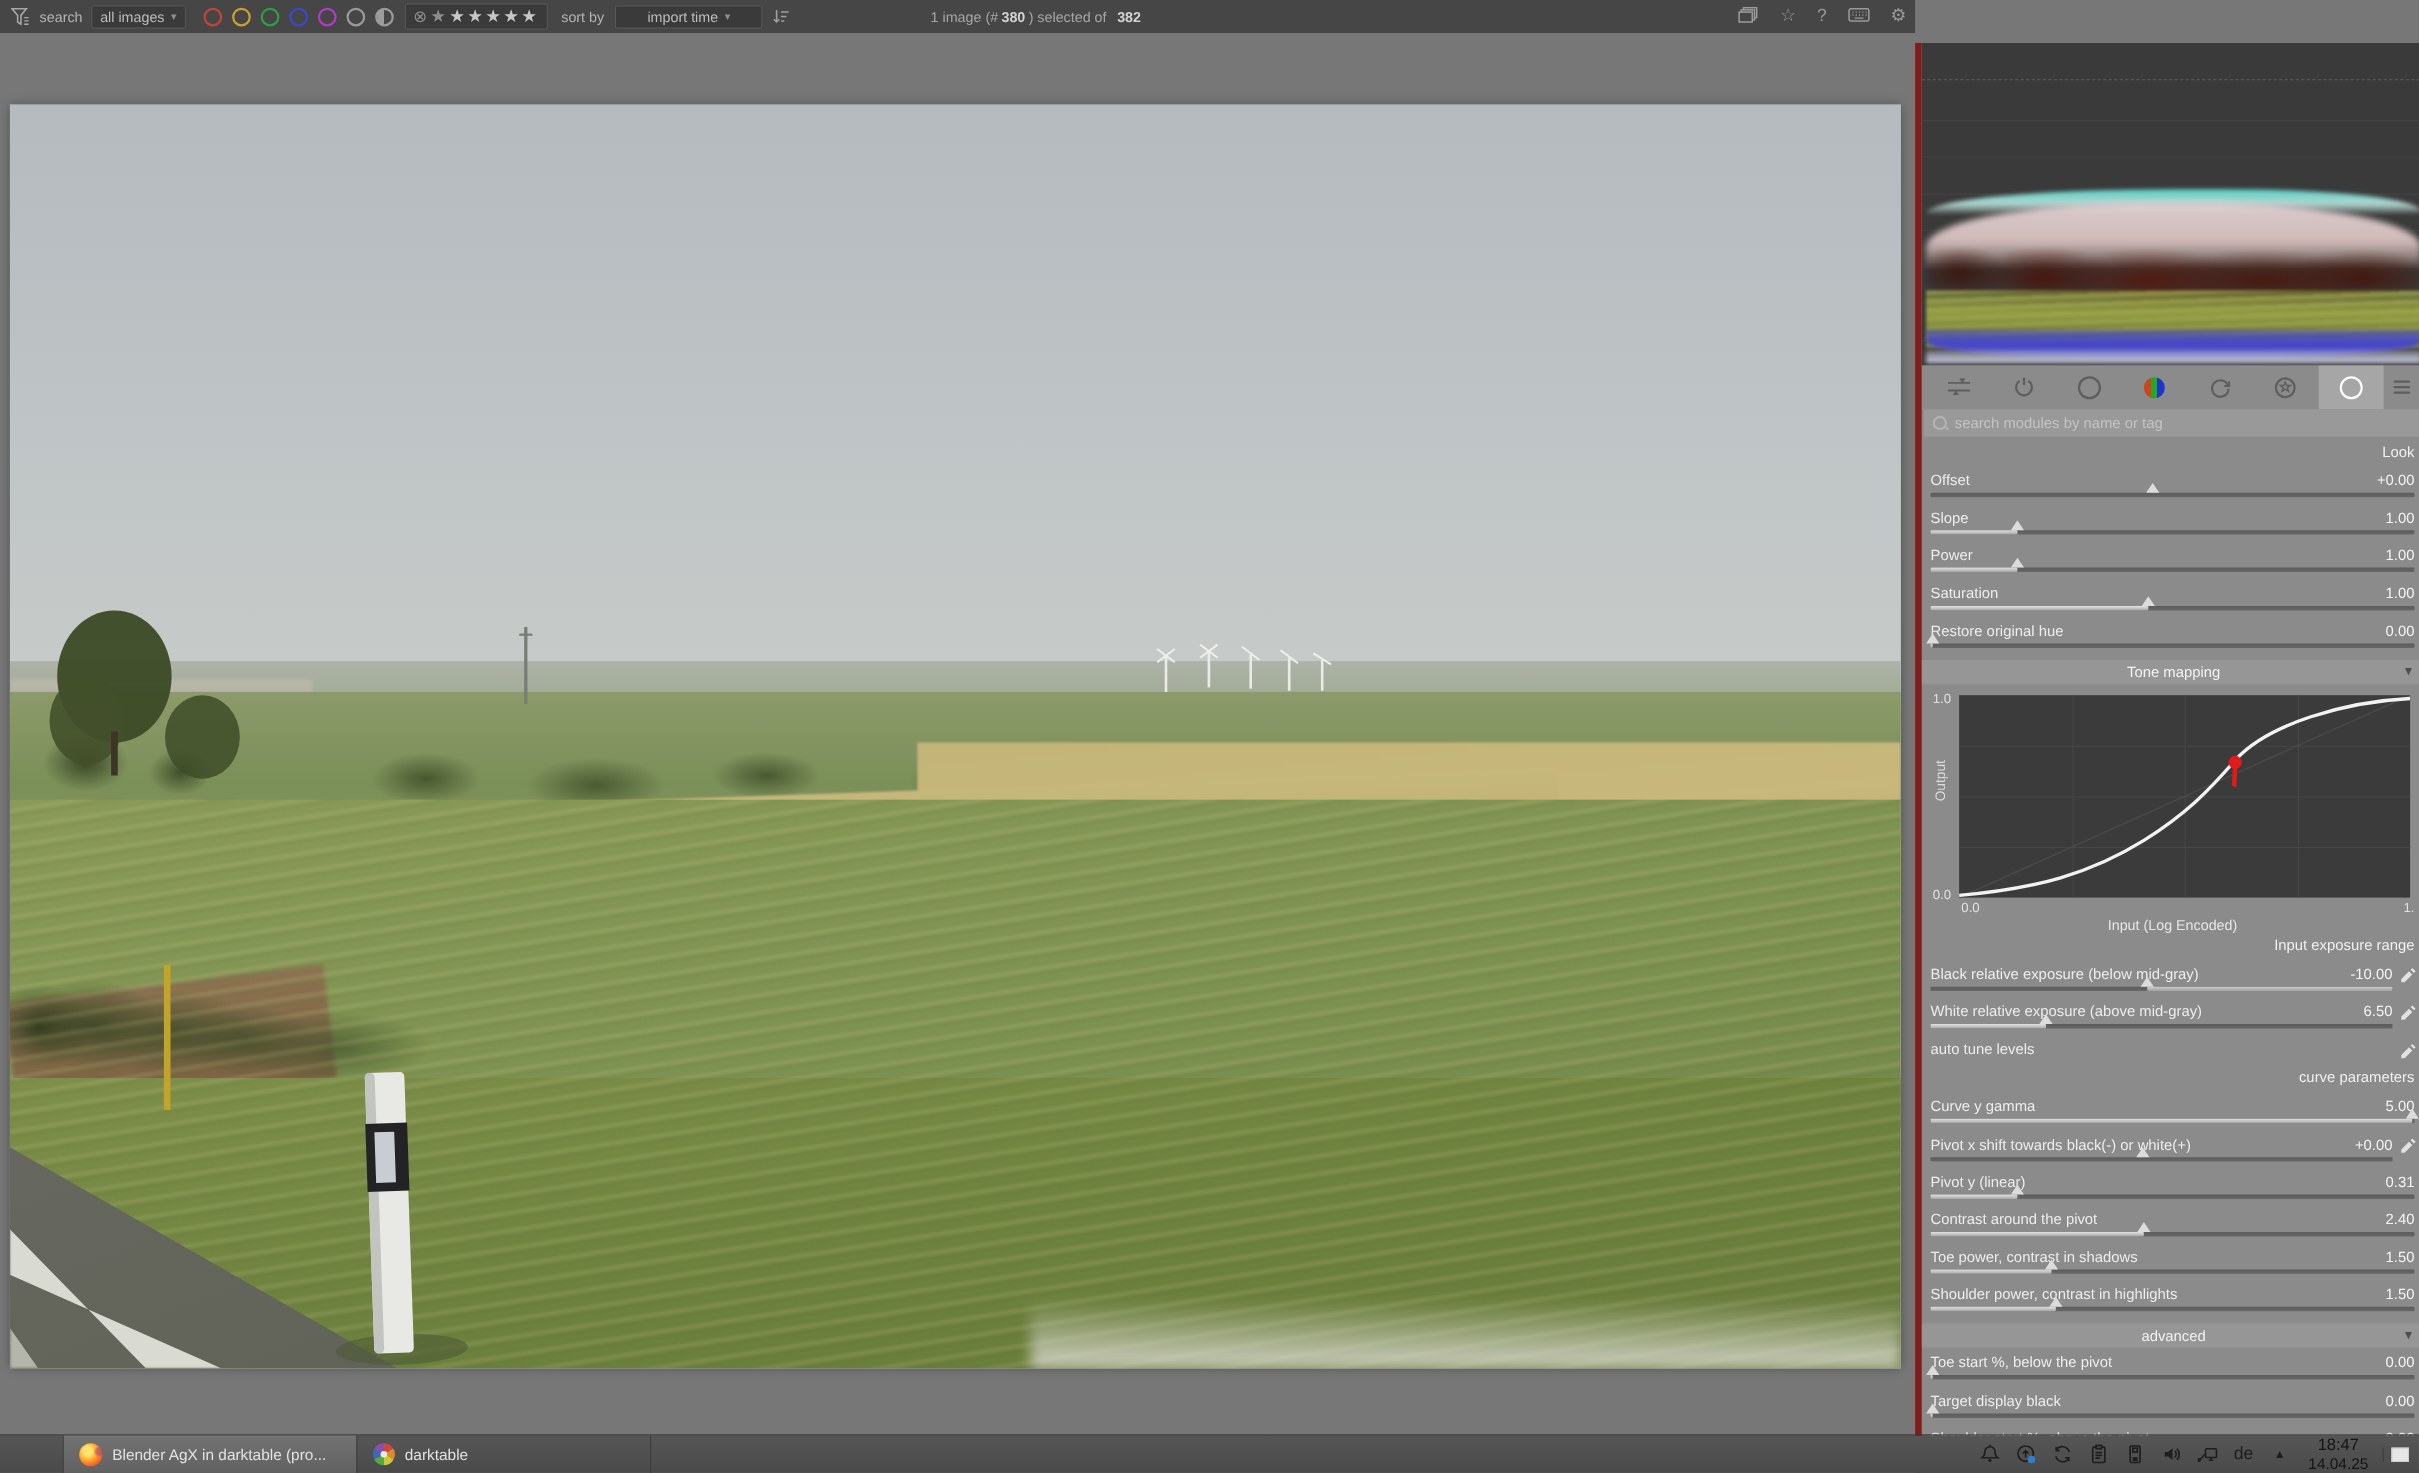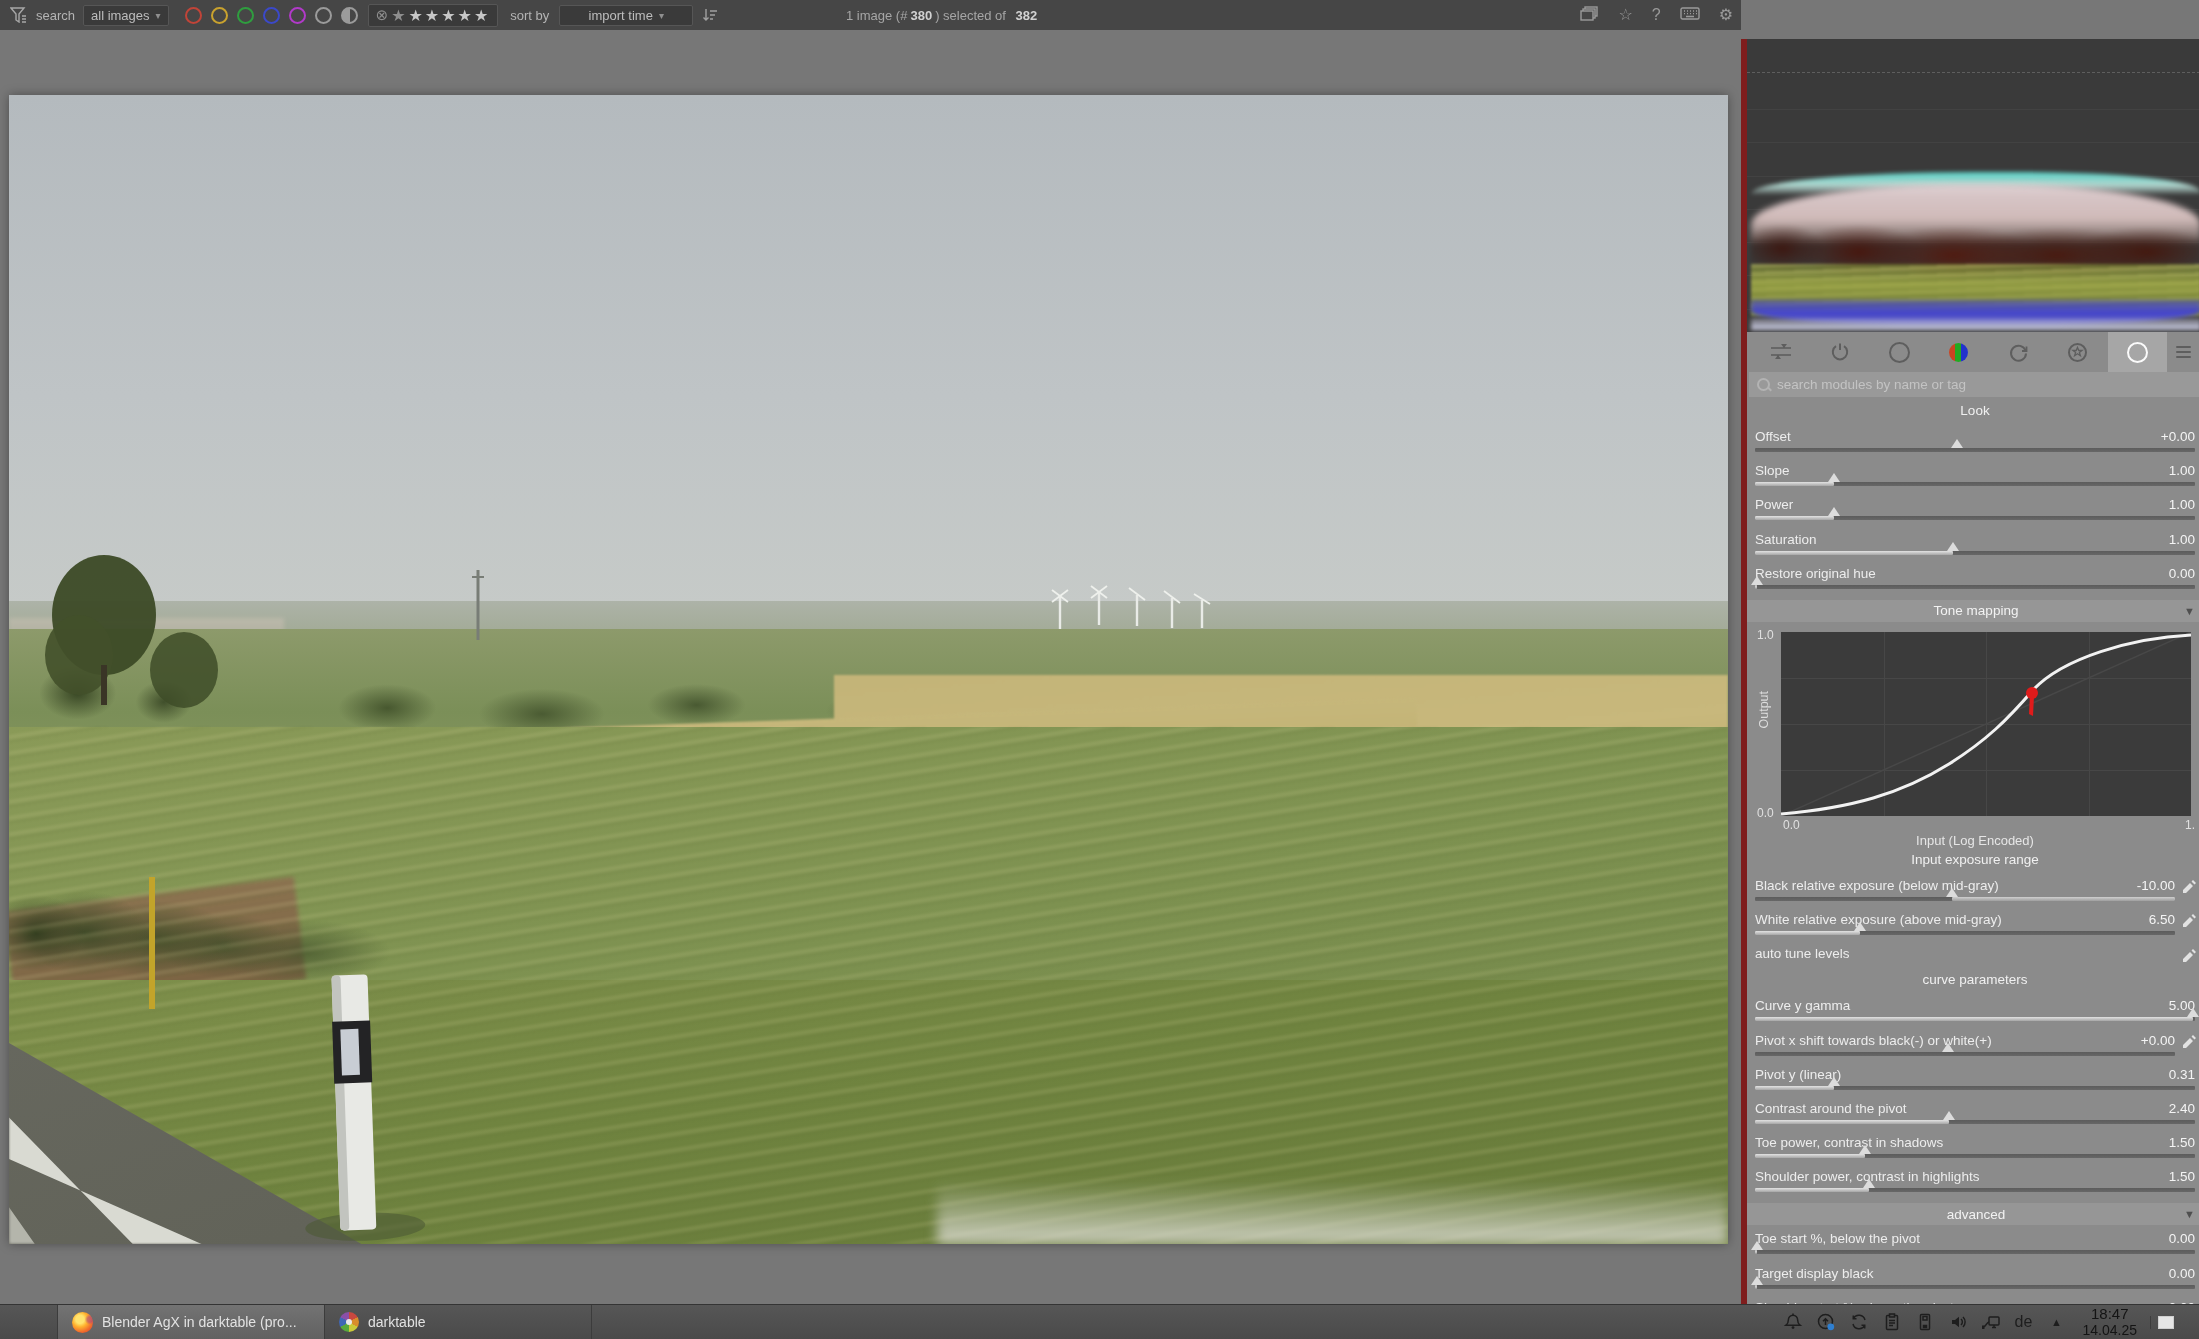--- a/index.html
+++ b/index.html
@@ -131,21 +131,21 @@
   .pwr:before{content:"";position:absolute;left:50%;top:-2px;width:2px;height:7px;background:#d6d6d6;margin-left:-1px;}
   .mcircle{width:11px;height:11px;border-radius:50%;border:2px solid #8a8a8a;}
   .mtitle{color:#e6e6e6;font-size:14px;}
   .mh-right{margin-left:auto;display:flex;align-items:center;gap:12px;color:#9d9d9d;}
   .ic-copy{position:relative;width:13px;height:11px;border:2px solid #9d9d9d;border-radius:1px;}
   .ic-copy:after{content:"";position:absolute;left:-5px;top:2px;width:13px;height:11px;border:2px solid #9d9d9d;border-radius:1px;background:#4c4c4c;}
   .ic-reset{width:13px;height:13px;border-radius:50%;border:2px solid #9d9d9d;position:relative;}
   .ic-reset:after{content:"";position:absolute;left:50%;top:2px;bottom:2px;width:2px;margin-left:-1px;background:#9d9d9d;transform:rotate(18deg);}
   .burger2 i{width:14px;height:2px;background:#9d9d9d;}
   .mbody{padding:2px 10px 0 8px;}
-  .sechead{height:20px;text-align:center;color:#f0f0f0;margin:4px 0 6px;}
+  .sechead{height:20px;text-align:right;color:#f0f0f0;margin:4px 0 6px;}
   .band{position:relative;height:22px;background:#969696;margin:6px -10px 6px -8px;
         display:flex;align-items:center;justify-content:center;color:#f2f2f2;}
   .band .tri{position:absolute;right:10px;color:#4f4f4f;font-size:11px;}
   .srow{position:relative;margin-bottom:11.2px;}
   .srow-top{display:flex;justify-content:space-between;align-items:baseline;height:18px;}
   .slabel{color:#ededed;}
   .svalue{color:#f4f4f4;}
   .track{position:relative;height:4px;background:linear-gradient(180deg,#5c5c5c,#676767);border-radius:1px;margin-top:1px;}
   .fill{position:absolute;left:0;top:0;bottom:0;background:linear-gradient(180deg,#e2e2e2,#a6a6a6);border-radius:1px;}
   .fill-rt{position:absolute;top:0;bottom:0;right:0;background:linear-gradient(180deg,#cfcfcf,#9e9e9e);border-radius:1px;}
@@ -174,21 +174,21 @@
   .task-active{background:linear-gradient(180deg,#737373,#616161);}
   .fficon{width:21px;height:21px;border-radius:50%;
      background:radial-gradient(circle at 38% 35%,#ffe36e 0 22%,#ffb32e 40%,#f0692c 68%,#c0392b 100%);
      position:relative;overflow:hidden;}
   .fficon:after{content:"";position:absolute;left:55%;top:8%;width:60%;height:60%;border-radius:50%;
      background:radial-gradient(circle,#a33b86 0 30%,transparent 60%);opacity:.55;}
   .dticon{width:20px;height:20px;border-radius:50%;
      background:conic-gradient(#c9483f 0 60deg,#d98d2b 0 120deg,#cbc939 0 180deg,#58a93c 0 240deg,#3f67b5 0 300deg,#8b4fa8 0);
      position:relative;}
   .dticon:after{content:"";position:absolute;left:35%;top:35%;width:30%;height:30%;border-radius:50%;background:#e9e9e9;}
-  .tray{margin-left:auto;display:flex;align-items:center;gap:7px;padding-right:18px;}
+  .tray{margin-left:auto;display:flex;align-items:center;gap:7px;padding-right:2px;}
   .tray .ti{width:26px;display:flex;justify-content:center;align-items:center;color:#1e1e1e;}
   .kbde{font-size:16px;color:#1a1a1a;}
   .caret{font-size:11px;color:#242424;}
   .clock{text-align:center;line-height:1.1;color:#141414;padding:0 6px;}
   .clock .t{font-size:15px;}
   .clock .d{font-size:14px;}
   .showdesk{width:30px;display:flex;align-items:center;justify-content:center;border-left:1px solid #3c3c3c;}
   .showdesk i{width:14px;height:11px;border:1px solid #cfcfcf;background:#e6e6e6;}
 </style>
 </head>

